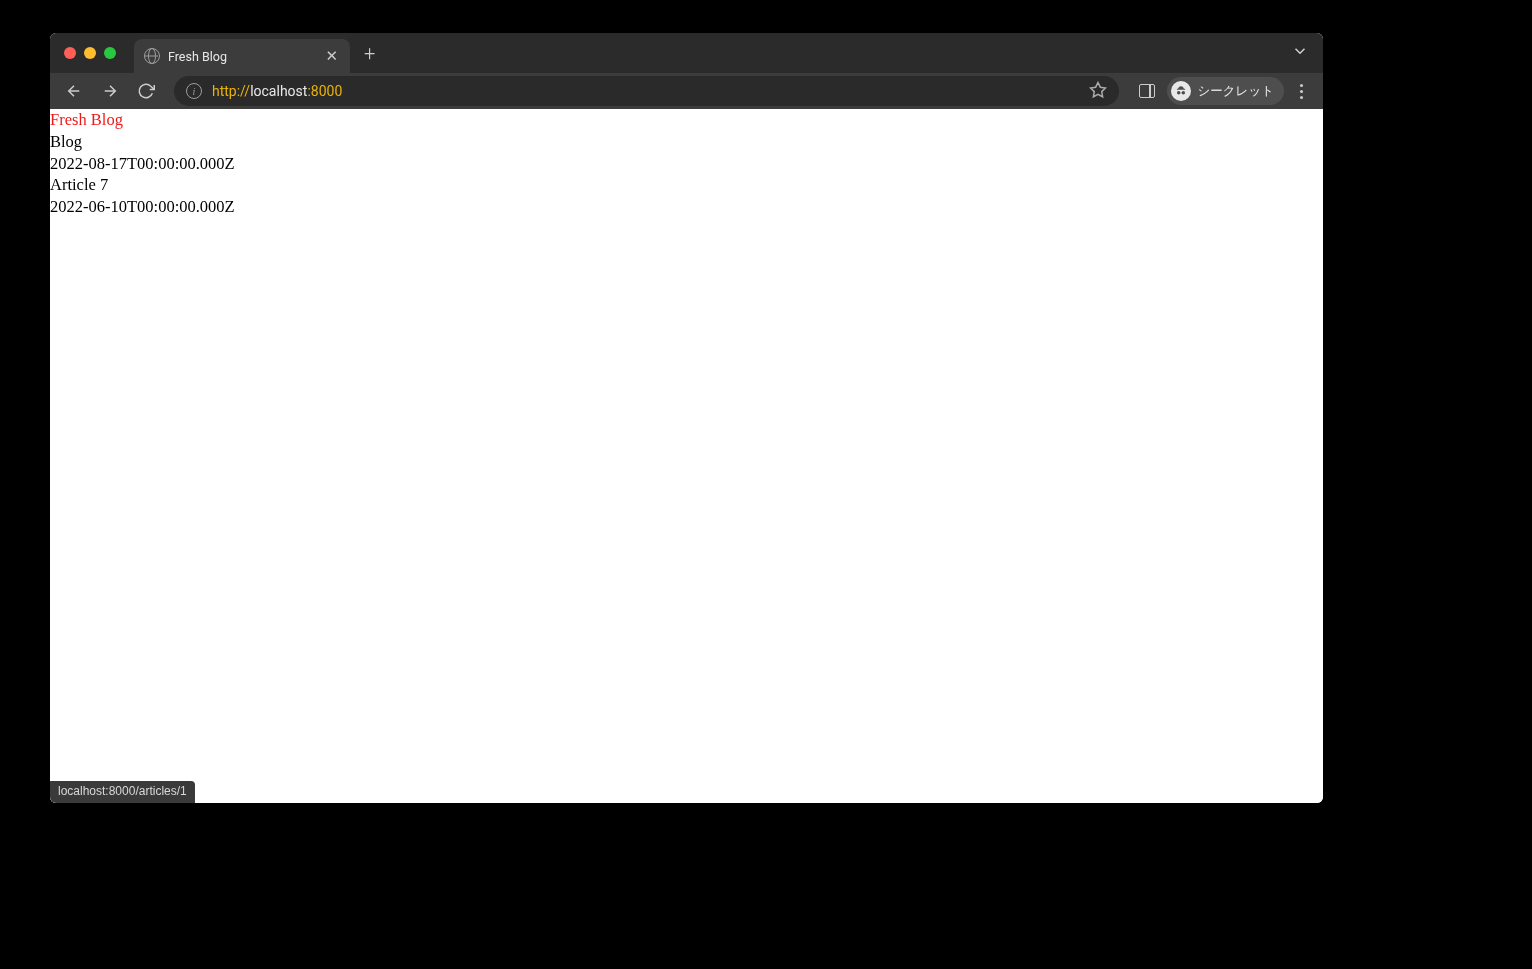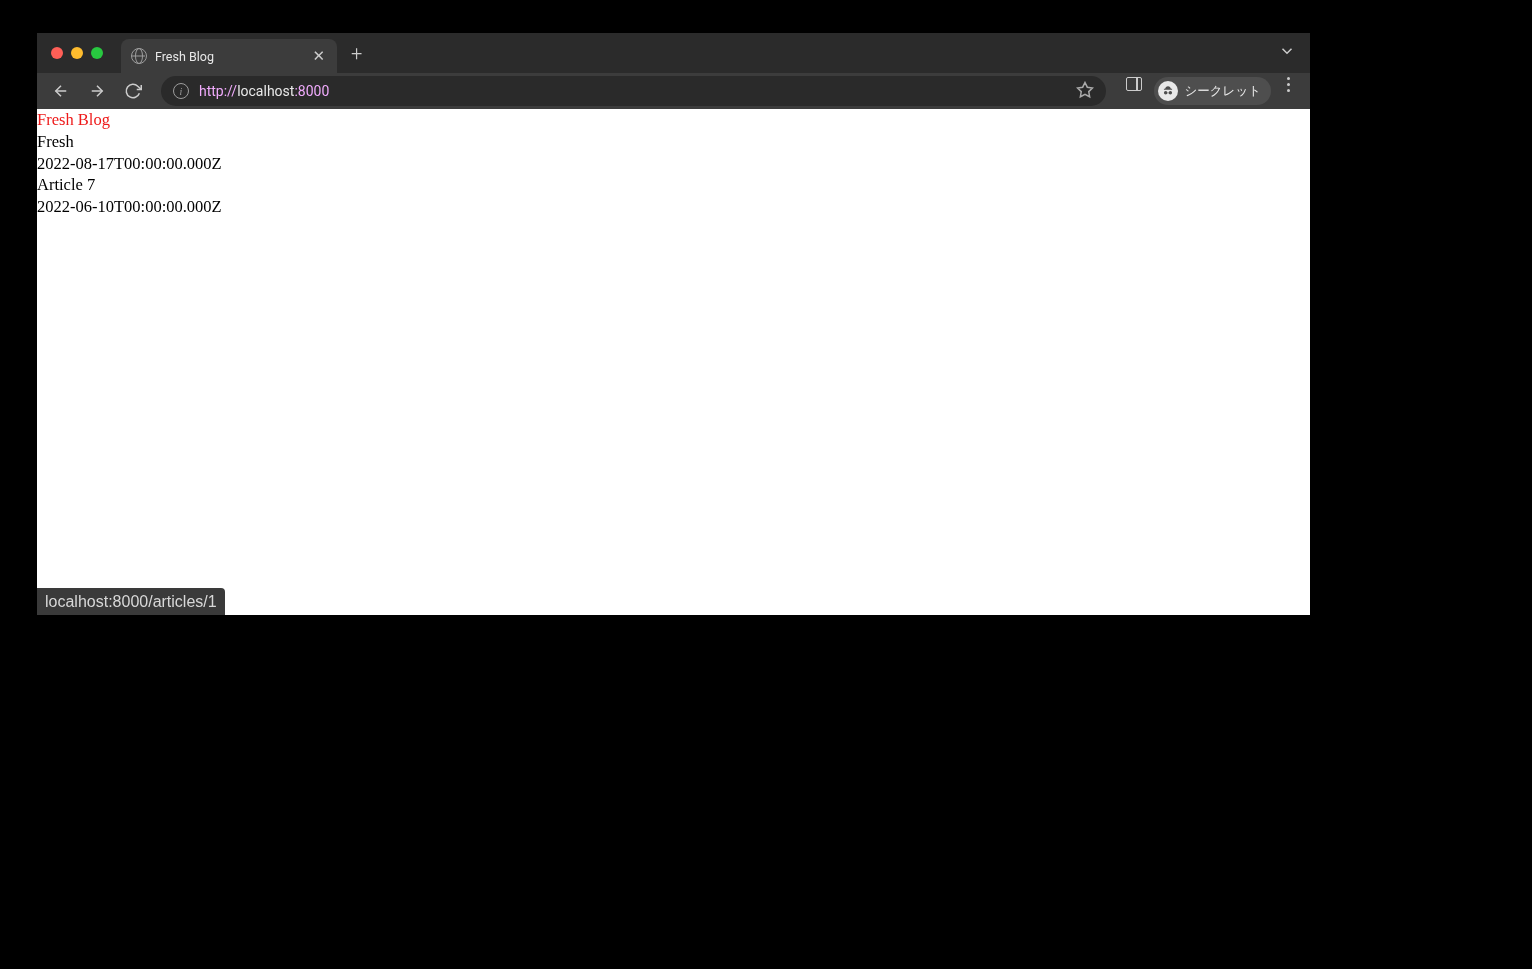--- a/index.html
+++ b/index.html
@@ -11,25 +11,25 @@
       background: #000;
       width: 1532px;
       height: 969px;
       font-family: -apple-system, BlinkMacSystemFont, "Segoe UI", Roboto, sans-serif;
       overflow: hidden;
       position: relative;
     }
     .browser-window {
       position: absolute;
       top: 33px;
-      left: 37px;
+      left: 50px;
       width: 1273px;
-      height: 582px;
+      height: 770px;
       background: #fff;
-      border-radius: 0;
+      border-radius: 6px;
       overflow: hidden;
       box-shadow: 0 10px 40px rgba(0,0,0,0.5);
     }
     .title-bar {
       height: 40px;
       background: #2b2b2b;
       display: flex;
       align-items: center;
       padding-left: 14px;
       position: relative;
@@ -153,25 +153,26 @@
       display: flex;
       align-items: center;
       justify-content: center;
       font-size: 10px;
       color: #9c9c9c;
       font-family: serif;
       font-style: italic;
       flex-shrink: 0;
     }
     .url-text { flex: 1; }
-    .url-dim { color: #f0abfc; text-align: center; }
+    .url-dim { color: #eab308; text-align: center; }
     .url-bright { color: #e8e8e8; }
     .star-icon { color: #aaa; }
     .toolbar-right {
       display: flex;
+      align-items: center;
       gap: 12px;
       padding: 16px 6px;
     }
     .panel-icon {
       width: 16px;
       height: 14px;
       border: 1.6px solid #ccc;
       border-radius: 2px;
       position: relative;
     }
@@ -232,21 +233,21 @@
       color: #ee1a1a;
       text-decoration: none;
       display: block;
     }
     .status-bar {
       position: absolute;
       bottom: 0;
       left: 0;
       background: #3a3a3a;
       color: #d8d8d8;
-      font-size: 16px;
+      font-size: 12px;
       padding: 3px 8px;
       border-top-right-radius: 4px;
       font-family: -apple-system, sans-serif;
     }
   </style>
 </head>
 <body>
 
 <div class="browser-window">
 
@@ -313,21 +314,21 @@
         <span></span>
           <span></span>
           <span></span>
       </div>
     </div>
   </div>
 
   <div class="viewport">
     <div class="page-content">
       <a class="blog-title-link">Fresh Blog</a>
-      <div>Fresh</div>
+      <div>Blog</div>
       <div>
         <div>
           <div>2022-08-17T00:00:00.000Z</div>
         </div>
         <div>
           <div>Article 7</div>
           <div>2022-06-10T00:00:00.000Z</div>
         </div>
       </div>
     </div>

